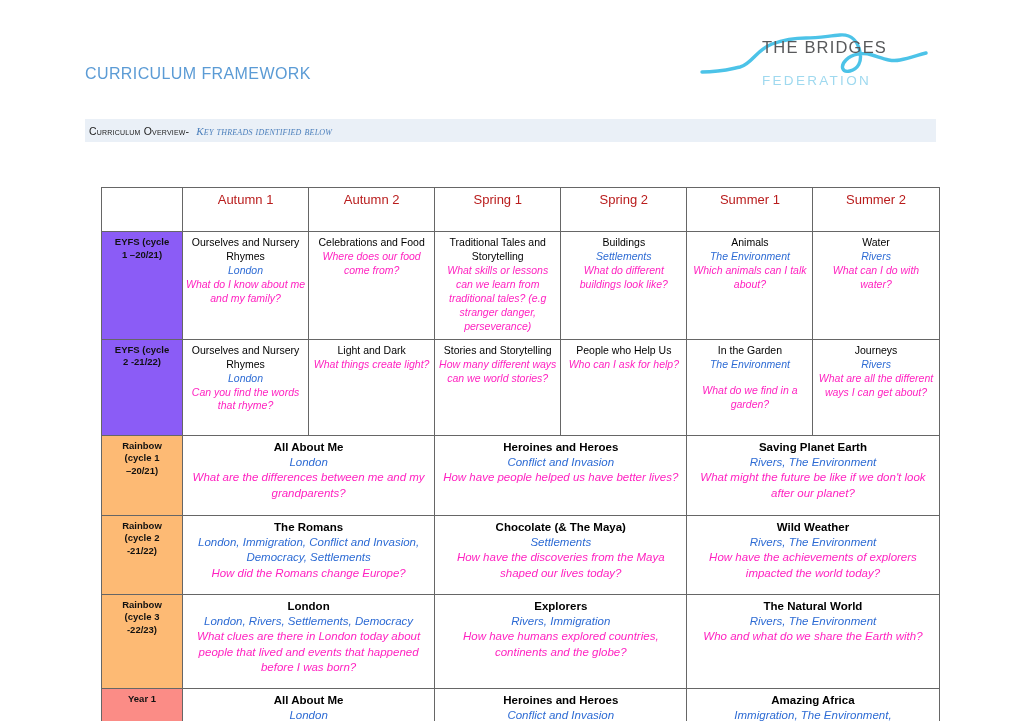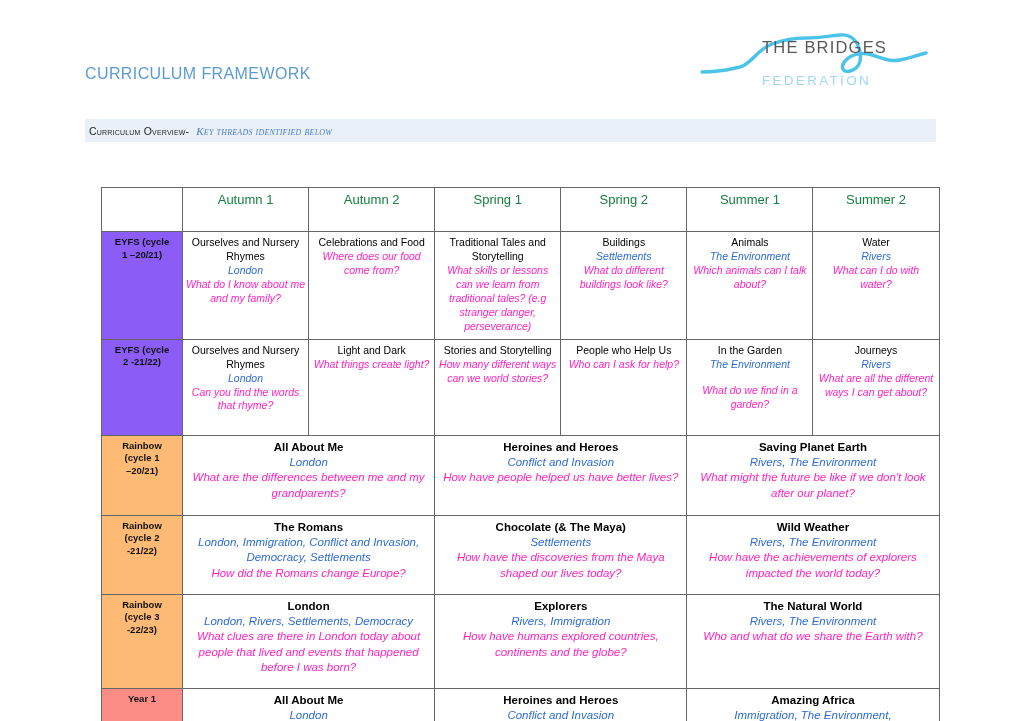--- a/index.html
+++ b/index.html
@@ -112,21 +112,21 @@
   }
 
   
   col.c-label { width: 81px; }
   col.c-term  { width: 126.1px; }
 
   
   .hdr-cell {
     font-size: 13px;
     font-weight: 400;
-    color: #15803d;
+    color: #b91c1c;
     height: 34px;
     vertical-align: middle;
     padding: 2px;
   }
   .hdr-blank { border: 1px solid #666; }
 
   
   .lbl {
     font-size: 9.5px;
     font-weight: bold;

